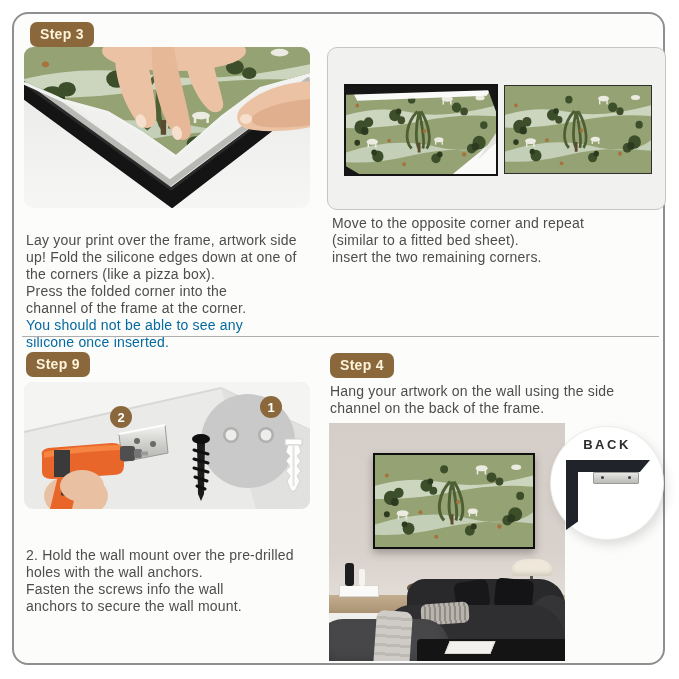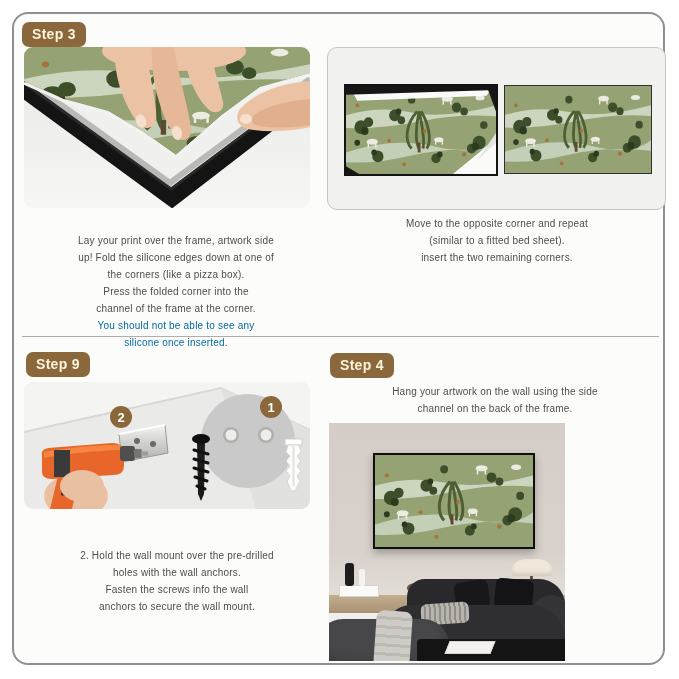--- a/index.html
+++ b/index.html
@@ -3,22 +3,22 @@
 <meta charset="utf-8">
 <style>
   html,body{margin:0;padding:0;background:#ffffff;}
   .stage{position:relative;width:679px;height:679px;background:#ffffff;overflow:hidden;
          font-family:"Liberation Sans",sans-serif;color:#4d4d4d;}
   .card{position:absolute;left:12px;top:12px;width:649px;height:649px;background:#fcfcfb;
         border:2px solid #8f8f8f;border-radius:16px;}
   .badge{position:absolute;display:inline-block;background:#8a683c;color:#fdf3da;
          font-size:14px;font-weight:600;line-height:1;padding:5px 10px 6px;border-radius:7px;
          letter-spacing:.3px;}
-  .txt{position:absolute;font-size:10px;line-height:17px;letter-spacing:.2px;
-       white-space:pre-line;color:#4d4d4d;text-align:center;}
+  .txt{position:absolute;font-size:14px;line-height:17px;letter-spacing:.2px;
+       white-space:pre-line;color:#4d4d4d;}
   .txt .hl{color:#0369a1;}
   .photo{position:absolute;border-radius:9px;overflow:hidden;}
   .panel{position:absolute;left:313px;top:33px;width:337px;height:161px;background:#f1f1ef;
          border:1px solid #c6c6c3;border-radius:10px;}
   .thumb{position:absolute;overflow:hidden;}
   .thumb svg{display:block;width:100%;height:100%;}
   .divider{position:absolute;left:8px;top:322px;width:637px;height:1px;background:#aeaeae;}
   .art{display:block;width:100%;height:100%;}
   
   .room{position:absolute;left:315px;top:409px;width:236px;height:238px;overflow:hidden;
@@ -128,21 +128,21 @@
           <circle cx="12" cy="20" r="2"></circle>
           <circle cx="62" cy="80" r="2"></circle>
       </g>
     </symbol>
   </defs>
 </svg>
 
 <div class="stage">
   <div class="card">
 
-    <div class="badge" style="left:8px;top:8px;">Step 3</div>
+    <div class="badge" style="left:16px;top:8px;">Step 3</div>
 
     <div class="photo" style="left:10px;top:33px;width:286px;height:161px;">
       <svg viewBox="0 0 286 161" width="286" height="161">
         <defs>
           <linearGradient id="tbl" x1="0" y1="0" x2="0" y2="1">
             <stop offset="0" stop-color="#e7e7e5"></stop>
               <stop offset="1" stop-color="#f6f6f4"></stop>
           </linearGradient>
           <clipPath id="artclip">
             <polygon points="0,0 286,0 286,26 236,40 198,68 152,108 118,84 84,64 40,52 0,34"></polygon>
@@ -305,15 +305,24 @@
       <div class="pillow-d2"></div>
       <div class="sofa-arm"></div>
       <div class="sofa-seat"></div>
       <div class="pillow-l"></div>
       <div class="ottoman"></div>
       <div class="throw"></div>
       <div class="ctable"></div>
       <div class="magazine"></div>
     </div>
 
+    <div class="backcircle">
+      <div class="lbl">BACK</div>
+      <div class="bar-h"></div>
+      <div class="bar-v"></div>
+      <div class="channel">
+        <i class="d1"></i>
+          <i class="d2"></i>
+      </div>
+    </div>
 
   </div>
 </div>
 
 </body></html>

